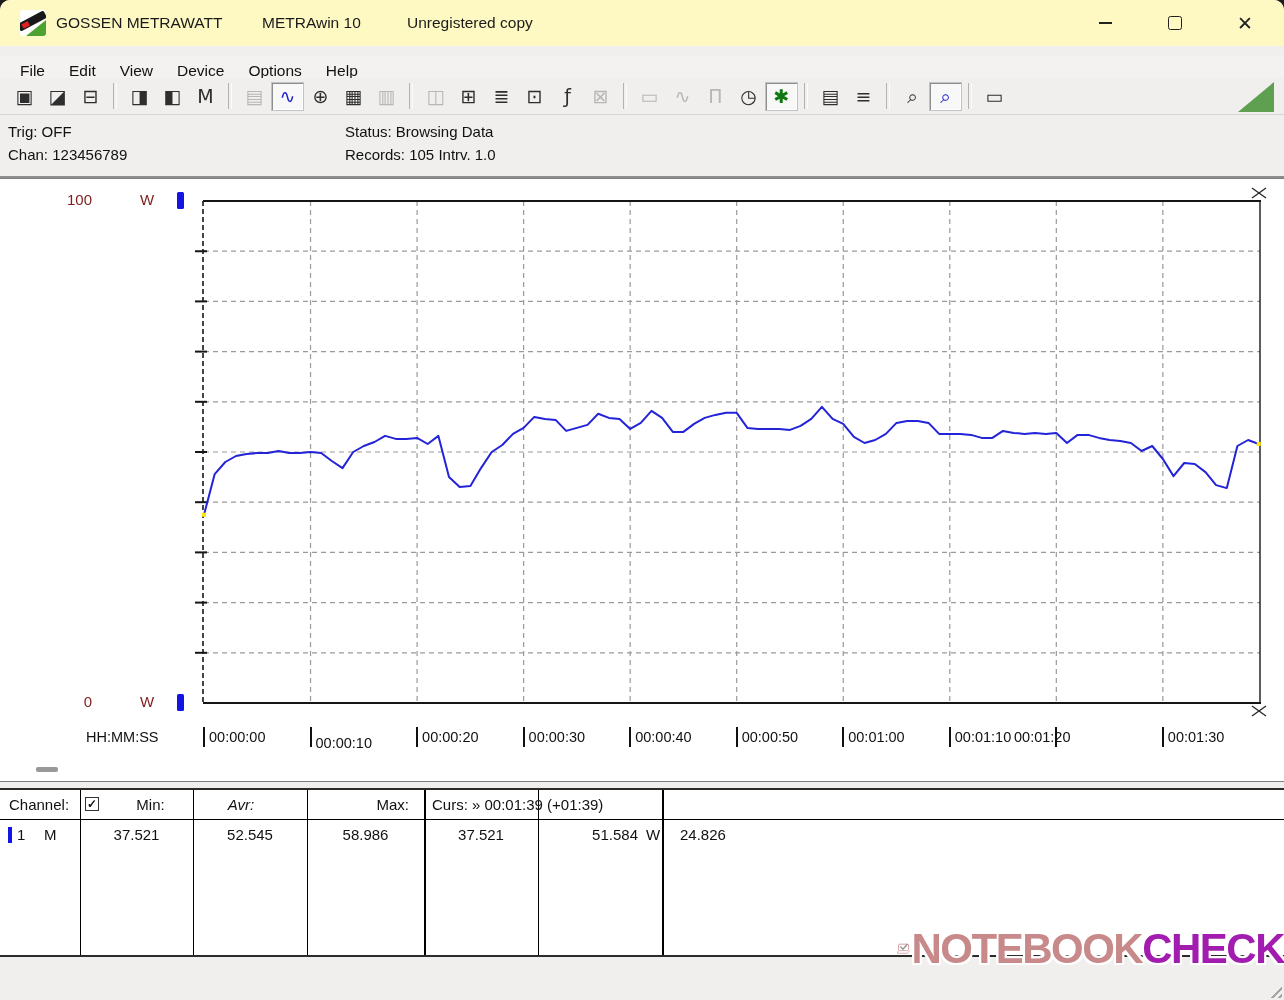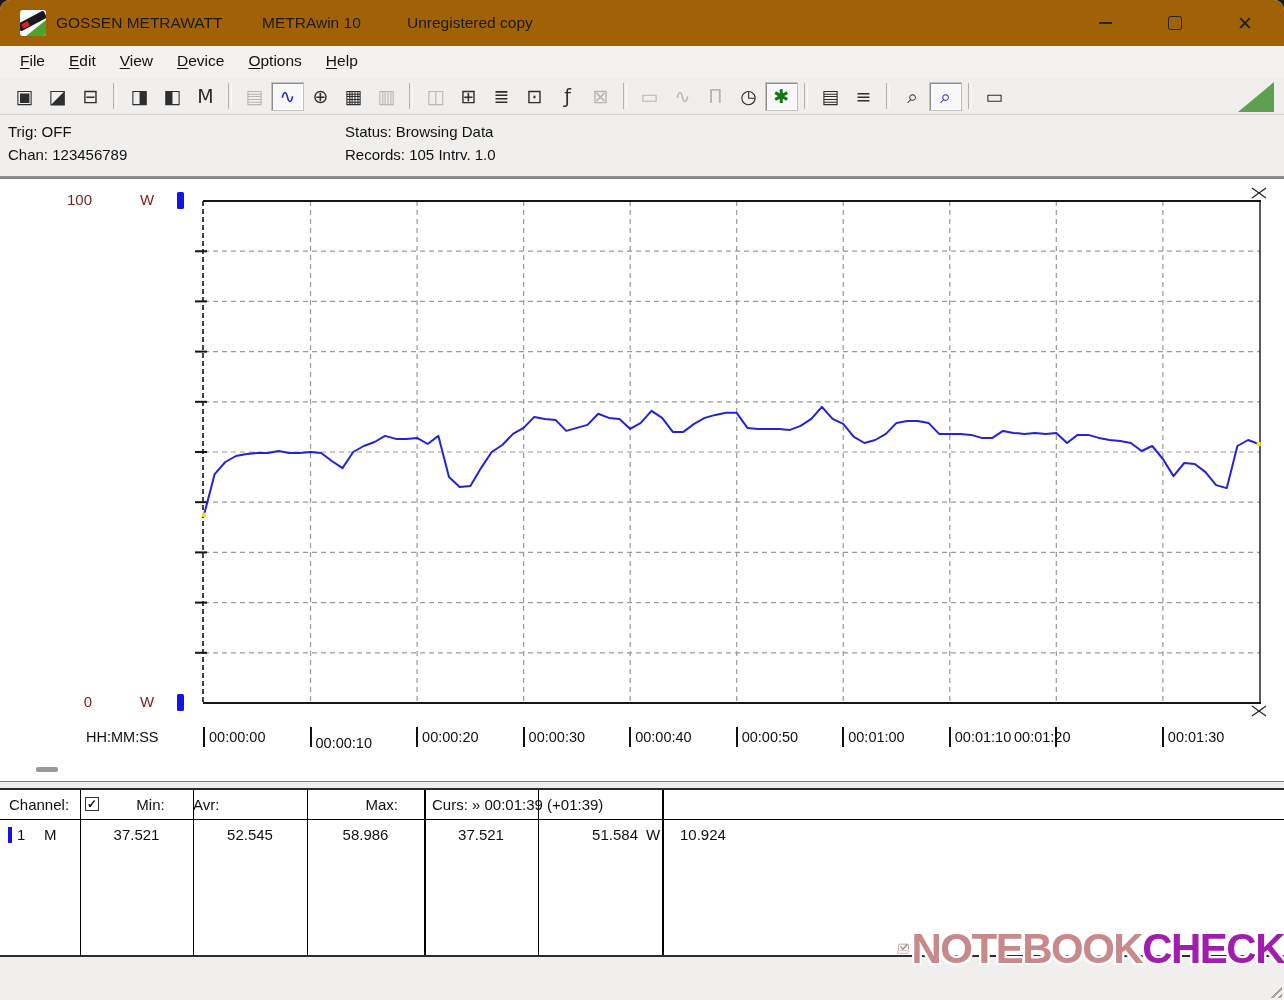--- a/index.html
+++ b/index.html
@@ -1,32 +1,32 @@
 <!DOCTYPE html>
 <html><head>
 <meta charset="utf-8">
 <style>
   html,body{margin:0;padding:0;background:#1d1c1b;width:1284px;height:1000px;overflow:hidden;
     font-family:"Liberation Sans",sans-serif;-webkit-font-smoothing:antialiased;}
   .window{position:absolute;left:0;top:0;width:1284px;height:1000px;background:#f0efee;
     border-radius:10px 10px 0 0;overflow:hidden;}
   
-  .titlebar{position:absolute;left:0;top:0;width:1284px;height:46px;background:#a16207;}
+  .titlebar{position:absolute;left:0;top:0;width:1284px;height:46px;background:#fef9c3;}
   .appicon{position:absolute;left:20px;top:10px;width:26px;height:26px;background:#fff;border-radius:3px;overflow:hidden;}
   .appicon .tri{position:absolute;right:0;bottom:0;width:20px;height:16px;background:#4da32f;
     clip-path:polygon(100% 0,100% 100%,0 100%);}
   .appicon .pen{position:absolute;left:-3px;top:7px;width:30px;height:8px;background:#19191c;border-radius:2px;transform:rotate(-28deg);}
   .appicon .pen i{position:absolute;left:4px;top:1.5px;width:7px;height:5px;background:#e02020;}
   .tseg{position:absolute;top:0;height:46px;line-height:46px;font-size:15.5px;color:#1a1a1a;}
   .winbtn{position:absolute;top:0;width:46px;height:46px;display:flex;align-items:center;justify-content:center;color:#222;}
   .winbtn .minus{width:13px;height:1.6px;background:#222;}
   .winbtn .maxsq{width:12px;height:12px;border:1.6px solid #222;border-radius:2.5px;}
   .winbtn.close{font-size:19px;font-weight:400;}
   
-  .menubar{position:absolute;left:0;top:46px;width:1284px;height:32px;background:#f3f2f1;display:flex;align-items:center;padding-left:8px;box-sizing:border-box;}
+  .menubar{position:absolute;left:0;top:56px;width:1284px;height:32px;background:#f3f2f1;display:flex;align-items:center;padding-left:8px;box-sizing:border-box;}
   .menu-item{padding:0 12px;font-size:15.5px;color:#111;height:32px;line-height:30px;}
   .menu-item u{text-decoration-thickness:1px;text-underline-offset:2px;}
   
   .toolbar{position:absolute;left:0;top:78px;width:1284px;height:37px;background:#f0efee;display:flex;align-items:center;padding-left:8px;box-sizing:border-box;border-bottom:1px solid #d6d5d4;}
   .tbtn{width:33px;height:29px;display:flex;align-items:center;justify-content:center;
     font-family:"DejaVu Sans",sans-serif;font-size:19px;color:#2e2e2e;border:1px solid transparent;box-sizing:border-box;}
   .tbtn.disabled{color:#b9b7b5;}
   .tbtn.pressed{background:#f8f8f8;box-shadow:inset 1px 1px 0 #8e8e8e, inset -1px -1px 0 #ffffff;border:1px solid #c2c2c2;}
   .tsep{width:2px;height:26px;margin:0 6px;border-left:1px solid #b5b3b1;border-right:1px solid #fbfbfb;}
   .corner-tri{position:absolute;right:10px;top:82px;width:36px;height:30px;background:#5f9f50;clip-path:polygon(100% 0,100% 100%,0 100%);}
@@ -223,33 +223,33 @@
     <div class="vline" style="left:80px;"></div>
     <div class="vline" style="left:193px;"></div>
     <div class="vline" style="left:307px;"></div>
     <div class="vline thick" style="left:424px;"></div>
     <div class="vline" style="left:538px;"></div>
     <div class="vline thick" style="left:662px;"></div>
     <div class="hline"></div>
     <div class="th" style="left:9px;">Channel:</div>
     <div class="cbox">✓</div>
     <div class="th" style="left:108px;width:85px;text-align:center;">Min:</div>
-    <div class="th" style="left:193px;width:114px;text-align:left;">Avr:</div>
-    <div class="th" style="left:307px;width:117px;text-align:right;padding-right:26px;box-sizing:border-box;">Max:</div>
+    <div class="th" style="left:184px;width:114px;text-align:center;font-style:italic;">Avr:</div>
+    <div class="th" style="left:307px;width:128px;text-align:right;padding-right:26px;box-sizing:border-box;">Max:</div>
     <div class="th" style="left:432px;">Curs: » 00:01:39 (+01:39)</div>
     <div class="chanchip"></div>
     <div class="td" style="left:17px;">1</div>
     <div class="td" style="left:44px;">M</div>
     <div class="td" style="left:80px;width:113px;text-align:center;">37.521</div>
     <div class="td" style="left:193px;width:114px;text-align:center;">52.545</div>
     <div class="td" style="left:307px;width:117px;text-align:center;">58.986</div>
     <div class="td" style="left:424px;width:114px;text-align:center;">37.521</div>
     <div class="td" style="left:538px;width:100px;text-align:right;">51.584</div>
     <div class="td" style="left:646px;">W</div>
-    <div class="td" style="left:680px;">10.924</div>
+    <div class="td" style="left:680px;">24.826</div>
   </div>
 
   <div class="statusbar">
     <div class="grip"></div>
   </div>
 
   <div class="watermark">
     <svg width="108" height="80" viewBox="0 0 108 80">
       <rect x="12" y="4" width="74" height="48" rx="7" fill="rgba(255,255,255,0.55)" stroke="#c8898a" stroke-width="6"></rect>
       <path d="M28 24 L44 42 L74 8" fill="none" stroke="#8f8f8f" stroke-width="10" stroke-linecap="square"></path>

